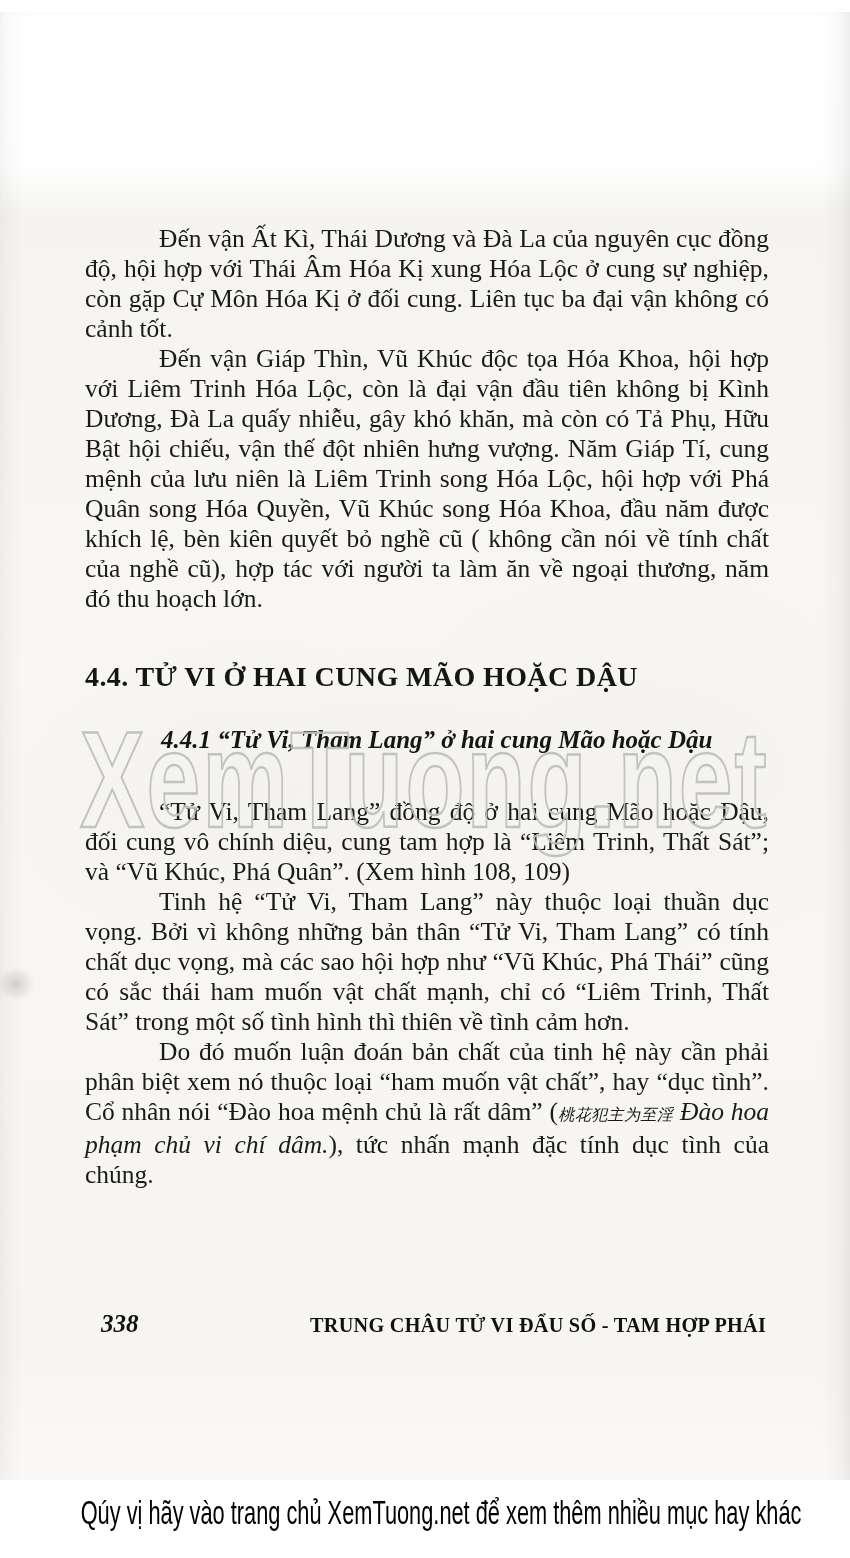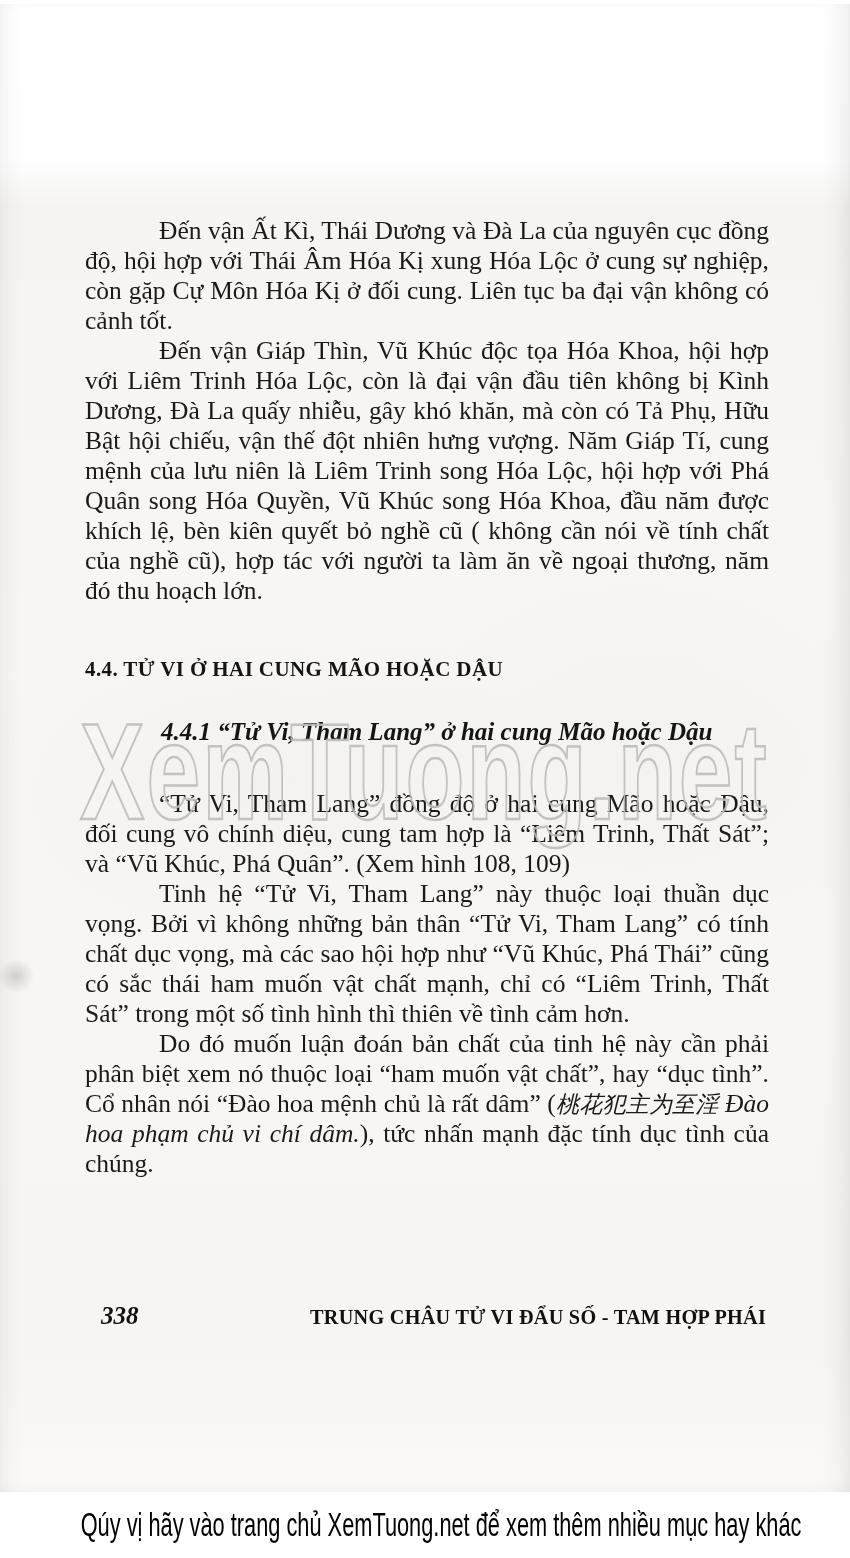--- a/index.html
+++ b/index.html
@@ -10,21 +10,21 @@
     width: 850px;
     height: 1558px;
     background: #ffffff;
     overflow: hidden;
     font-family: "Liberation Serif", serif;
   }
 
   
   .scan {
     position: absolute;
-    left: 0; top: 4px;
+    left: 0; top: 12px;
     width: 850px;
     height: 1492px;
     background:
       radial-gradient(420px 260px at 30% 52%, rgba(190,185,175,0.08), rgba(190,185,175,0) 70%),
       radial-gradient(500px 300px at 75% 50%, rgba(190,185,175,0.07), rgba(190,185,175,0) 70%),
       linear-gradient(180deg, #ffffff 0%, #fefefe 10.5%, #f5f4f1 13.5%,
                       #f8f7f4 45%, #f6f5f2 90%, #fbfaf8 100%);
     box-shadow:
       inset 20px 0 26px -20px rgba(60,60,60,0.10),
       inset -22px 0 28px -20px rgba(60,60,60,0.14),
@@ -44,41 +44,41 @@
     left: 85px; top: 212px;
     width: 684px;
     color: #1a1a1a;
     font-size: 25.5px;
     line-height: 30px;
     text-align: justify;
   }
   .content p { text-indent: 74px; }
 
   .heading {
-    font-size: 21px;
+    font-size: 28px;
     line-height: 34px;
     font-weight: bold;
     letter-spacing: 0.4px;
     text-align: left;
     margin-top: 46px;
     color: #151515;
   }
   .subheading {
     font-size: 25px;
     line-height: 30px;
     font-weight: bold;
     text-align: left;
     margin: 31px 0 0 76px;
     color: #151515;
     font-style: italic;
   }
   .para-after-head { margin-top: 42px; }
 
   .italic { font-style: italic; }
-  .cjk { font-style: italic; font-family: "DejaVu Sans", sans-serif; font-size: 23px; }
+  .cjk { font-style: italic; font-family: "DejaVu Sans", sans-serif; font-size: 16px; }
 
   
   .watermark {
     position: absolute;
     left: 80px; top: 698px;
     font-family: "Liberation Sans", sans-serif;
     font-weight: bold;
     font-size: 138px;
     line-height: 138px;
     letter-spacing: 3px;
@@ -112,21 +112,21 @@
   .book-title {
     font-size: 21.5px;
     font-weight: bold;
     letter-spacing: 0.3px;
     transform: scaleX(0.94);
     transform-origin: 100% 50%;
   }
 
   .caption-bar {
     position: absolute;
-    left: 0; bottom: 0;
+    left: 0; bottom: 12px;
     width: 850px; height: 66px;
     background: #ffffff;
     display: flex;
     align-items: center;
     justify-content: center;
     padding-left: 32px;
   }
   .caption {
     font-family: "Liberation Sans", sans-serif;
     font-size: 33px;

